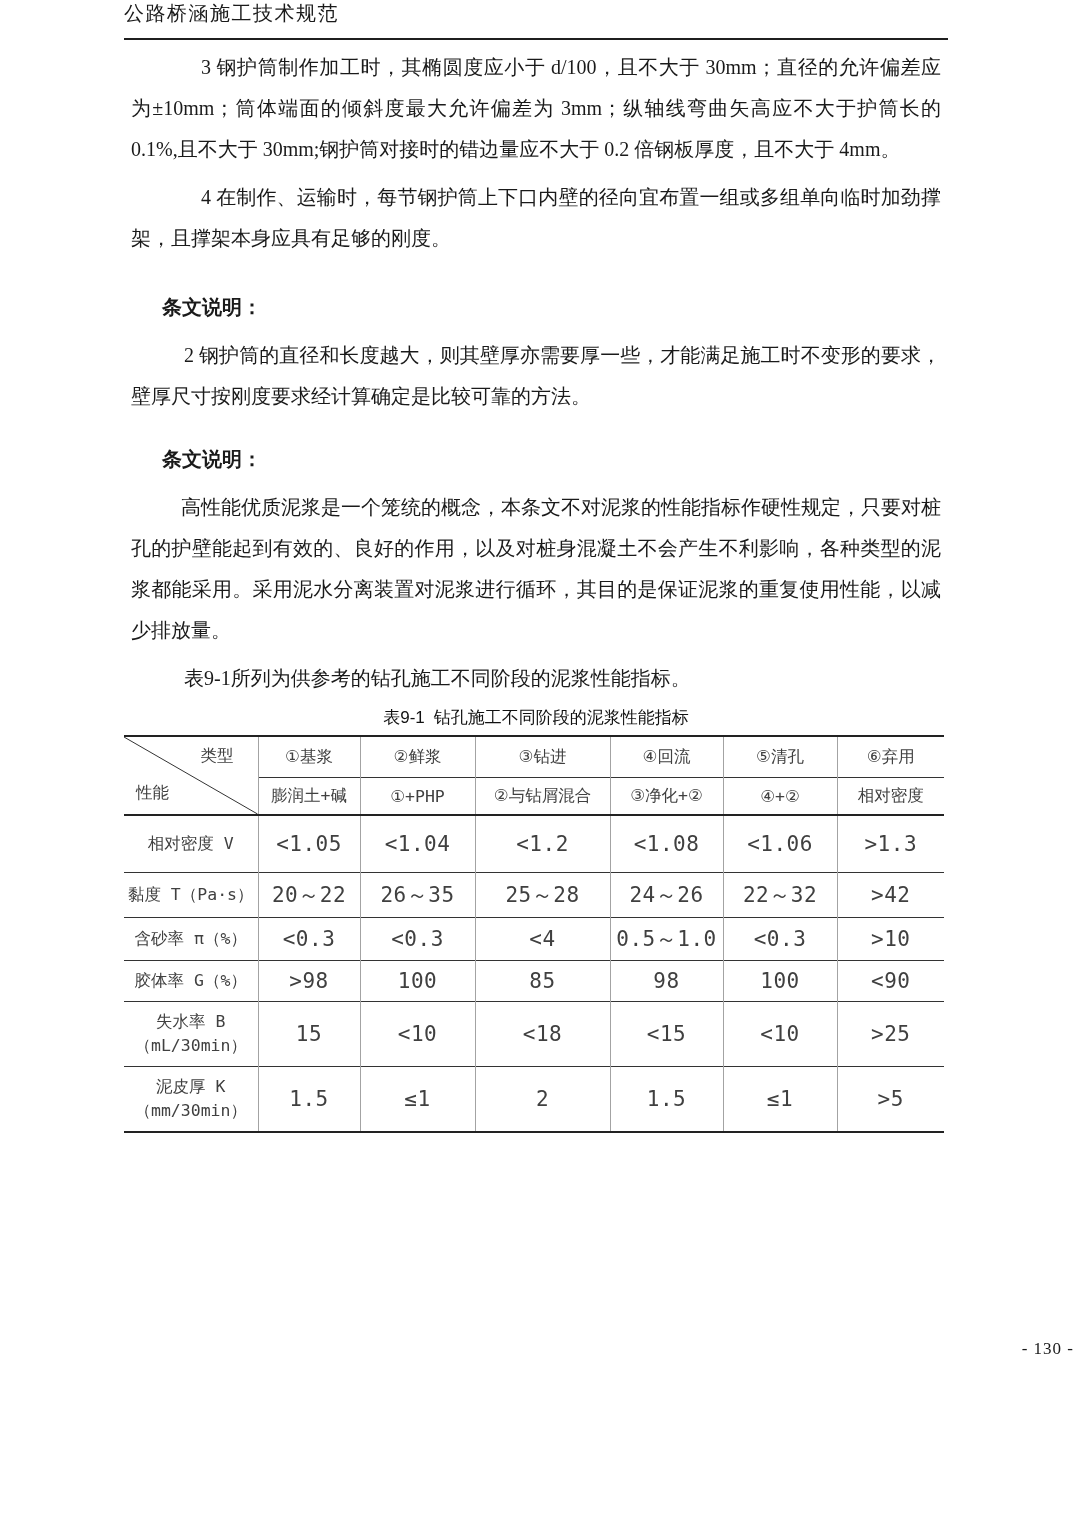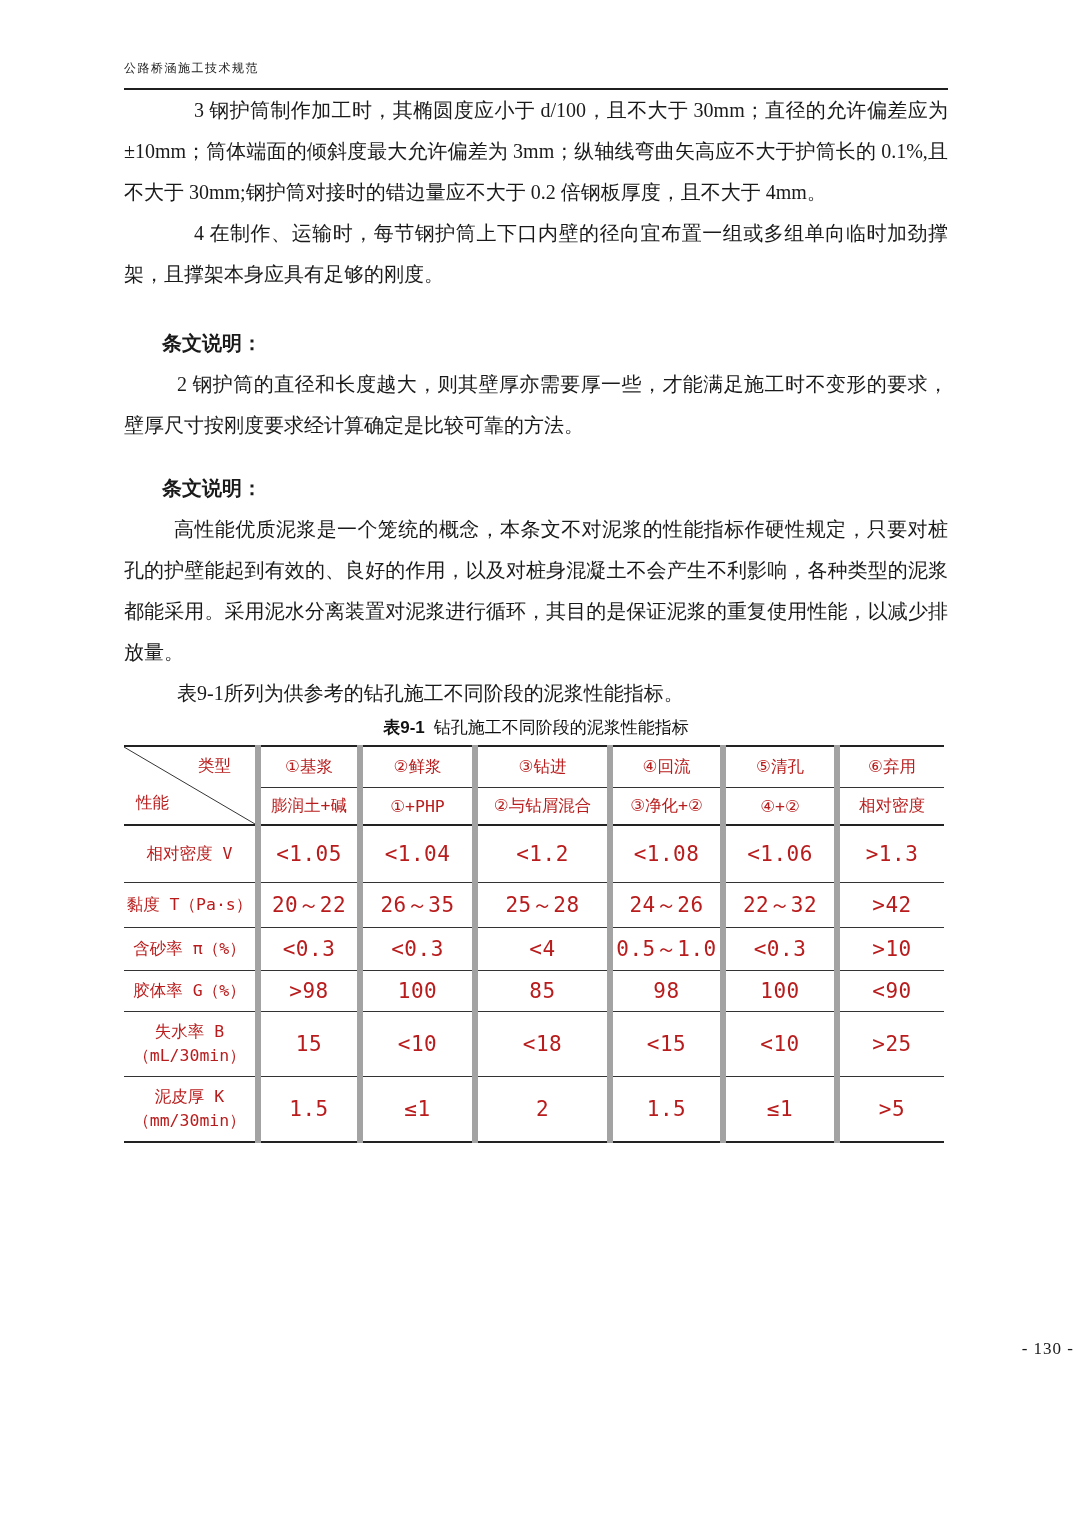--- a/index.html
+++ b/index.html
@@ -9,29 +9,28 @@
     margin:0 auto;
     background:#ffffff;
     font-family:"Liberation Serif","DejaVu Serif",serif;
     color:#1a1a1a;
     box-sizing:border-box;
     overflow:hidden;
   }
   .content { padding:0 126px 0 124px; }
 
   .running-head {
-    padding-top:60px;
     padding-bottom:11px;
-    font-size:12px;
+    font-size:20px;
     letter-spacing:1.5px;
     border-bottom:2px solid #1f1f1f;
   }
 
   p.body-p {
-    margin:0;
+    margin:7px;
     font-size:20px;
     line-height:41px;
     text-align:justify;
   }
   .mt-first { margin-top:36px; }
   .ind-clause { text-indent:3.5em; }
   .ind-note-num { text-indent:2.65em; }
   .ind-942 { text-indent:2.1em; }
   .ind-note { text-indent:2.5em; }
   .ind-note2 { text-indent:2.65em; }
@@ -51,39 +50,39 @@
   .clause-num { font-weight:bold; margin-right:9px; }
 
   .table-caption {
     margin-top:2px;
     text-align:center;
     font-size:17px;
     line-height:24px;
     font-family:"Liberation Sans","DejaVu Sans",sans-serif;
     color:#111;
   }
-  .table-caption .cap-prefix { font-weight:bold; margin-right:9px; }
+  .table-caption .cap-prefix { font-weight:normal; margin-right:9px; }
 
   table.mud {
     margin-top:5px;
     width:820px;
     table-layout:fixed;
     border-collapse:collapse;
     border-top:2px solid #222;
     border-bottom:2px solid #222;
     font-family:"DejaVu Sans Mono","DejaVu Sans",monospace;
     font-size:16.5px;
-    color:#b91c1c;
+    color:#404040;
   }
   table.mud th, table.mud td {
     padding:0 2px;
     text-align:center;
     vertical-align:middle;
     font-weight:normal;
-    border-left:6px solid #a3a3a3;
+    border-left:1px solid #a3a3a3;
   }
   table.mud .c1 { border-left:none; }
   table.mud thead tr.row-b td { border-top:1px solid #333; height:36px; }
   table.mud thead tr.row-a th, table.mud thead tr.row-a td { height:40px; }
   table.mud tbody td { border-top:1px solid #333; }
   table.mud tbody tr.first-data td { border-top:2px solid #222; }
   tr.h56 td { height:56px; }
   tr.h44 td { height:44px; }
   tr.h42 td { height:42px; }
   tr.h40 td { height:40px; }

